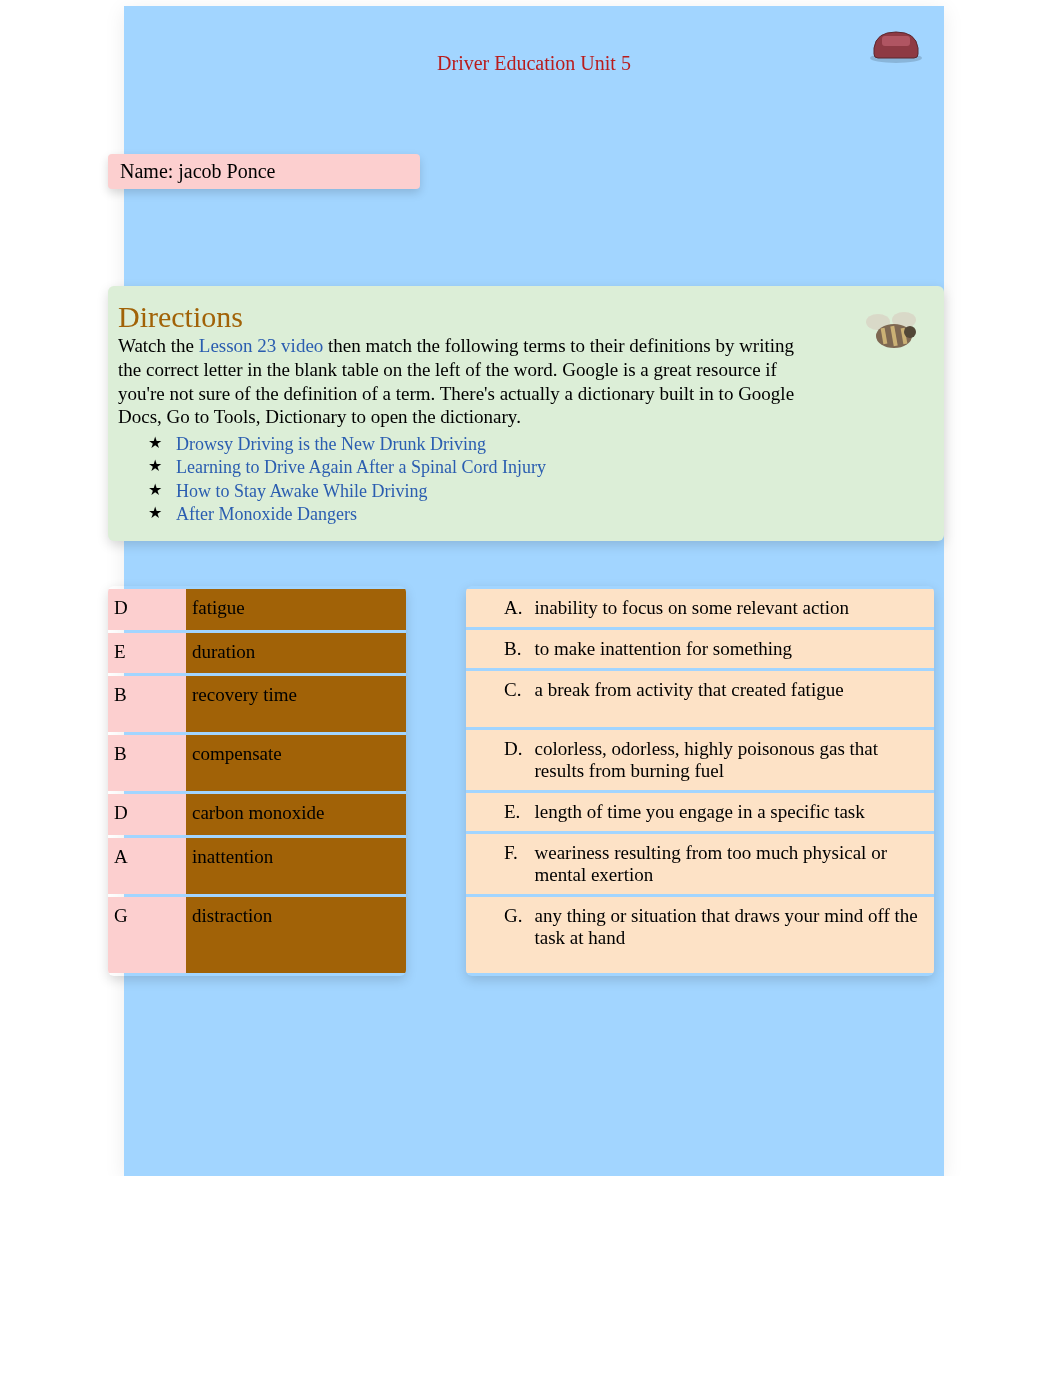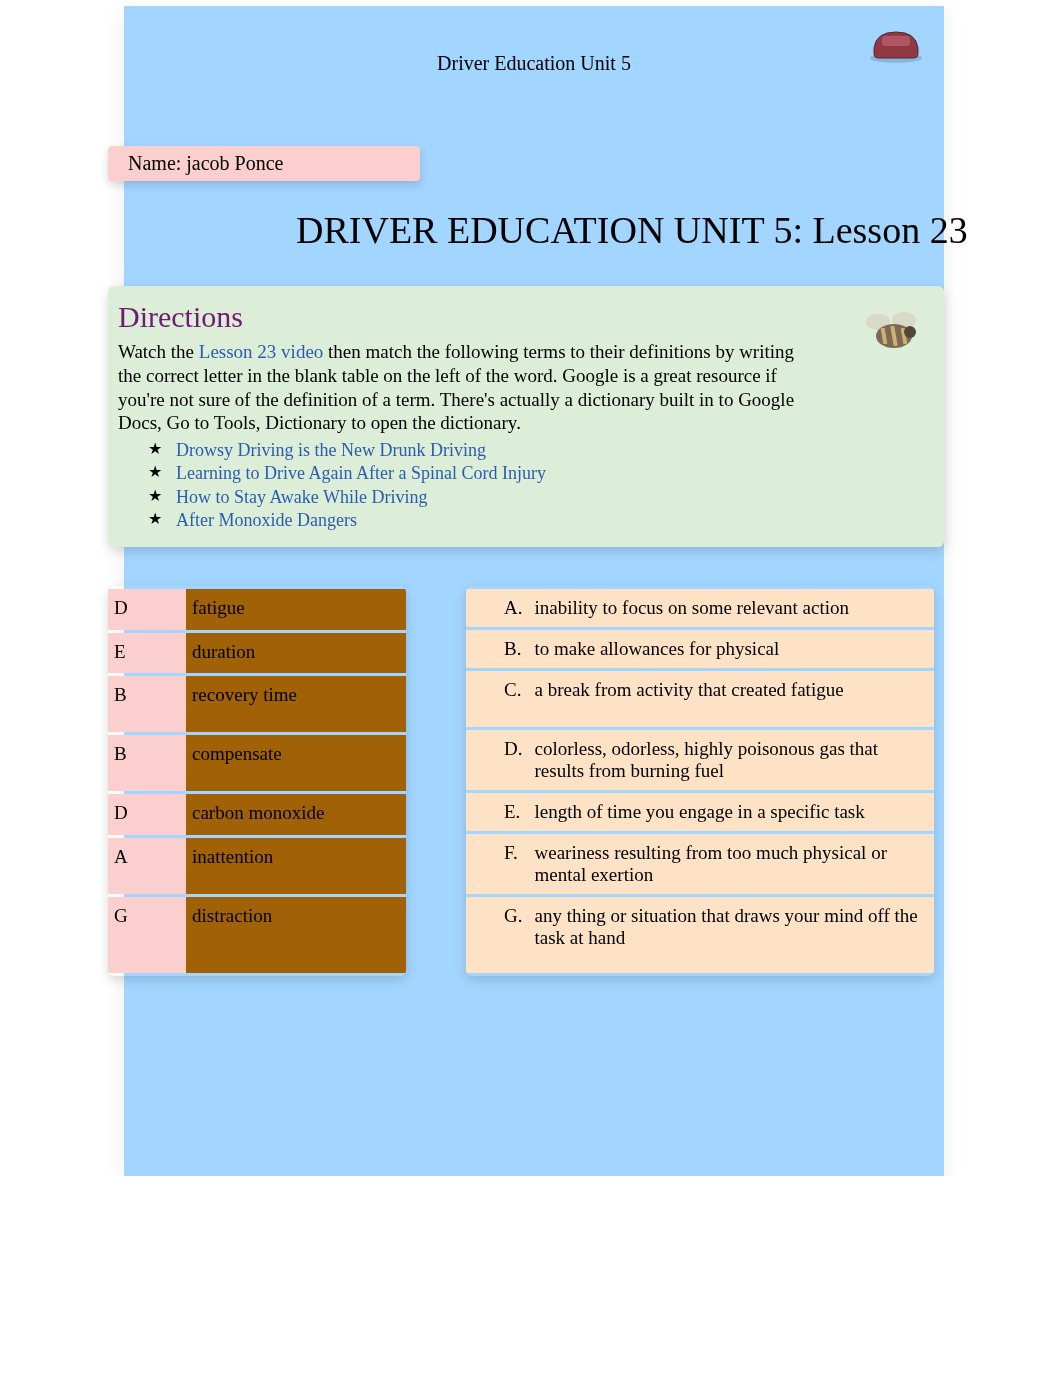--- a/index.html
+++ b/index.html
@@ -19,36 +19,36 @@
     margin: 6px 0 0 124px;
     width: 820px;
     min-height: 1170px;
     position: relative;
     box-shadow: 0 4px 20px rgba(0,0,0,0.08);
   }
   .header-title {
     text-align: center;
     padding-top: 46px;
     font-size: 20px;
-    color: #000000;
+    color: #b91c1c;
   }
   .car-badge {
     position: absolute;
     top: 12px;
     right: 16px;
     width: 64px;
     height: 48px;
   }
   .car-badge svg { width: 100%; height: 100%; }
   .name-box {
     position: absolute;
-    top: 140px;
+    top: 148px;
     left: -16px;
     background: #fccfcf;
-    padding: 6px 20px;
+    padding: 6px 12px;
     font-size: 20px;
     color: #000;
     width: 312px;
     border-radius: 4px;
     box-shadow: 0 4px 10px rgba(0,0,0,0.15);
   }
   .big-heading {
     position: absolute;
     top: 202px;
     left: 172px;
@@ -62,22 +62,22 @@
     top: 280px;
     left: -16px;
     width: 836px;
     background: #dceed7;
     border-radius: 6px;
     padding: 12px 10px 14px 10px;
     box-shadow: 0 4px 12px rgba(0,0,0,0.15);
   }
   .directions-title {
     font-size: 30px;
-    color: #701a75;
-    margin: 2px 0 6px 0;
+    color: #a16207;
+    margin: 2px 0 0 0;
   }
   .directions-text {
     font-size: 19px;
     color: #000;
     line-height: 1.25;
     max-width: 680px;
   }
   .directions-text a, .link {
     color: #2a5db0;
     text-decoration: none;
@@ -177,21 +177,20 @@
         <ellipse cx="32" cy="40" rx="26" ry="5" fill="rgba(0,0,0,0.15)"></ellipse>
         <path d="M10 30 Q12 14 32 14 Q52 14 54 30 L54 36 Q54 40 50 40 L14 40 Q10 40 10 36 Z" fill="#8e3a44" stroke="#5b2830" stroke-width="1"></path>
         <rect x="18" y="18" width="28" height="10" rx="3" fill="#b05562"></rect>
       </svg>
     </div>
 
     <div class="header-title">Driver Education Unit 5</div>
 
     <div class="name-box">Name: jacob Ponce</div>
 
-    <div class="big-heading">DRIVER EDUCATION UNIT 5: Lesson 23</div>
 
     <div class="directions-box">
       <div class="bee">
         <svg viewBox="0 0 74 54">
           <ellipse cx="20" cy="20" rx="12" ry="8" fill="#d8d0c2" opacity="0.8"></ellipse>
           <ellipse cx="46" cy="18" rx="12" ry="8" fill="#d8d0c2" opacity="0.8"></ellipse>
           <ellipse cx="36" cy="34" rx="18" ry="12" fill="#6e513b"></ellipse>
           <rect x="24" y="26" width="4" height="16" fill="#c9a764" transform="rotate(-10 26 34)"></rect>
           <rect x="34" y="24" width="4" height="20" fill="#c9a764" transform="rotate(-10 36 34)"></rect>
           <rect x="44" y="26" width="4" height="16" fill="#c9a764" transform="rotate(-10 46 34)"></rect>
@@ -249,21 +248,21 @@
       <table class="defs">
         <tbody>
           <tr>
             <td></td>
             <td>A.</td>
             <td>inability to focus on some relevant action</td>
           </tr>
           <tr>
             <td></td>
             <td>B.</td>
-            <td>to make allowances for physical</td>
+            <td>to make inattention for something</td>
           </tr>
           <tr>
             <td style="height:56px;"></td>
             <td>C.</td>
             <td>a break from activity that created fatigue</td>
           </tr>
           <tr>
             <td></td>
             <td>D.</td>
             <td>colorless, odorless, highly poisonous gas that results from burning fuel</td>

